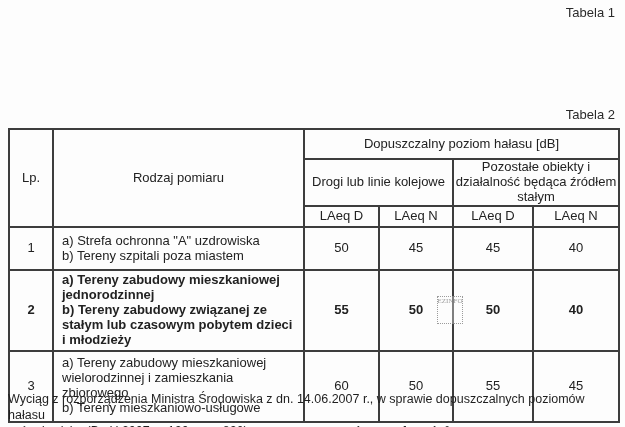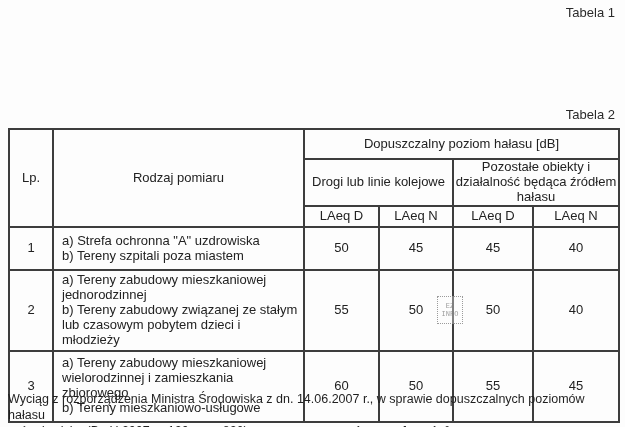--- a/index.html
+++ b/index.html
@@ -48,21 +48,21 @@
   .tbl2 { top: 128px; width: 610px; }
   .tbl2 th, .tbl2 td { text-align: center; vertical-align: middle; }
   .tbl2 .h-top { height: 28px; }
   .tbl2 .h-grp { height: 45px; }
   .tbl2 .h-sub { height: 19px; margin-left: 20px; }
   .tbl2 .terrain {
     text-align: left;
     padding: 2px 4px 2px 8px;
   }
   .tbl2 .r1 td { height: 37px; }
-  .tbl2 .r2 td { height: 54px; }
+  .tbl2 .r2 td { height: 54px; font-weight: bold; }
   .tbl2 .r3 td { height: 65px; margin-top: 35px; }
 
   .footer {
     position: absolute;
     left: 8px;
     top: 392px;
     width: 612px;
     font-size: 12.5px;
     line-height: 1.24;
     color: #1f1f1f;
@@ -74,27 +74,26 @@
     margin-left: 38px;
     letter-spacing: 0.2px;
   }
   .watermark {
     position: absolute;
     left: 437px;
     top: 296px;
     width: 24px;
     height: 26px;
     border: 1px dotted #8a8a8a;
-    font-family: Liberation Mono, monospace;
+    font-family: Liberation Serif, serif;
     font-size: 7px;
     line-height: 1.2;
     color: #8a8a8a;
     text-align: center;
     display: flex;
-    flex-direction: column;
     justify-content: center;
     opacity: 0.85;
     background: rgba(255,255,255,0.4);
   }
 </style>
 </head>
 <body>
 
 <div class="page">
 
@@ -124,21 +123,21 @@
         <col style="width:86px">
     </colgroup>
     <tbody>
       <tr>
         <th rowspan="3">Lp.</th>
         <th rowspan="3">Rodzaj pomiaru</th>
         <th colspan="4" class="h-top">Dopuszczalny poziom hałasu [dB]</th>
       </tr>
       <tr>
         <th colspan="2" class="h-grp">Drogi lub linie kolejowe</th>
-        <th colspan="2" class="h-grp">Pozostałe obiekty i działalność będąca źródłem hałasu</th>
+        <th colspan="2" class="h-grp">Pozostałe obiekty i działalność będąca źródłem stałym</th>
       </tr>
       <tr>
         <th class="h-sub">LAeq D</th>
         <th class="h-sub">LAeq N</th>
         <th class="h-sub">LAeq D</th>
         <th class="h-sub">LAeq N</th>
       </tr>
 
       <tr class="r1">
         <td>1</td>

